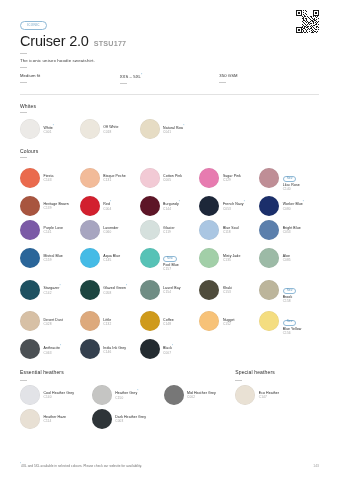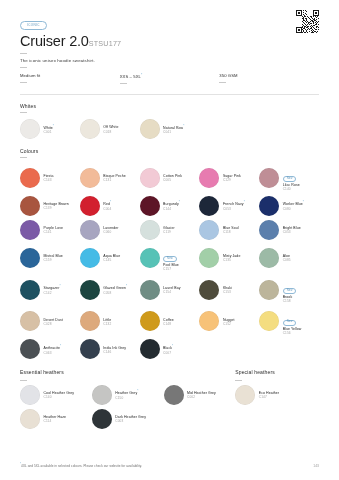--- a/index.html
+++ b/index.html
@@ -20,28 +20,28 @@
     display: inline-block;
     border: 0.6px solid #8fb9d6;
     color: #5b94bb;
     border-radius: 7px;
     font-size: 3.1px;
     letter-spacing: 0.35px;
     padding: 1.6px 6px 1.8px;
     line-height: 1;
     text-transform: uppercase;
   }
-  .title-row { display: flex; align-items: baseline; margin-top: 4px; }
+  .title-row { display: flex; align-items: baseline; gap: 5px; margin-top: 4px; }
   .title {
     font-size: 14.5px; font-weight: 400; line-height: 1;
     letter-spacing: -0.2px; color: #1f1f1f; margin: 0;
   }
   .style-code {
     font-size: 7.2px; letter-spacing: 0.2px; color: #9b9b9b;
-    font-weight: 400;
+    font-weight: 700;
   }
   .rule-sm { width: 7px; height: 0.7px; background: #c9c9c9; margin: 4.5px 0 4px; }
   .subtitle { font-size: 4.4px; color: #3a3a3a; letter-spacing: 0.12px; line-height: 1.2; }
 
   .specs { display: flex; margin-top: 5px; }
   .spec { width: 33.33%; }
   .spec-label { font-size: 4.2px; color: #2e2e2e; letter-spacing: 0.1px; }
   .spec-label .sup { color: #6aa9cf; font-size: 3.2px; vertical-align: super; }
   .spec .rule-sm { margin: 3.5px 0 0; }
 

